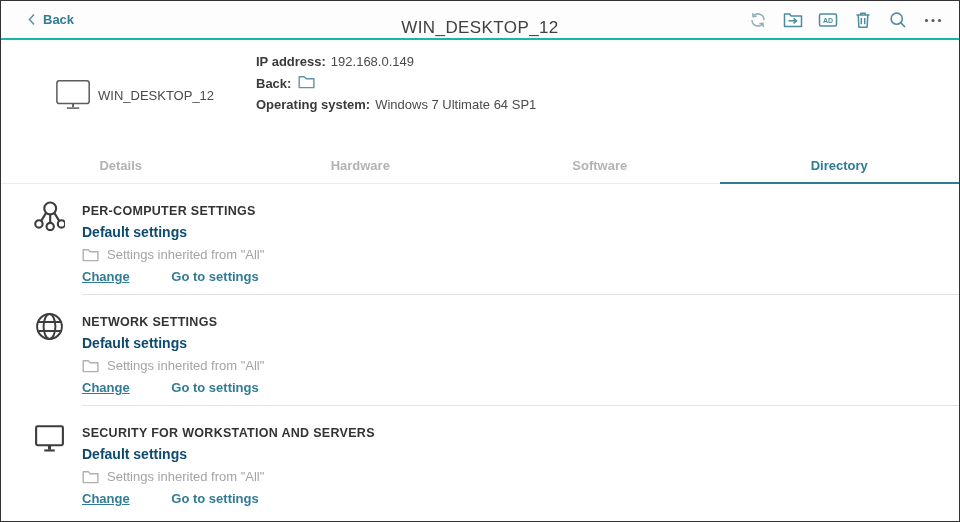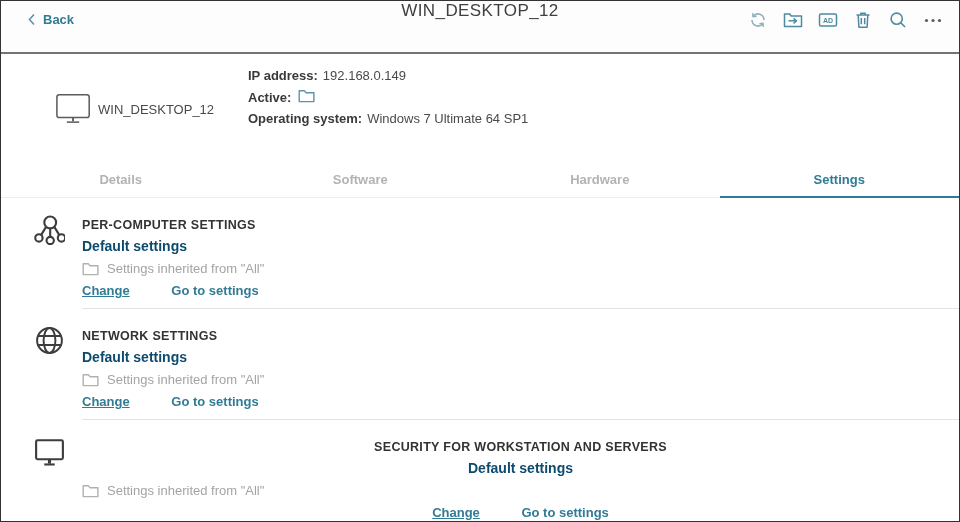--- a/index.html
+++ b/index.html
@@ -6,24 +6,24 @@
   html,body { width: 960px; height: 522px; }
   body {
     font-family: "Liberation Sans", sans-serif;
     background: #ffffff;
     border: 1px solid #333333;
     position: relative;
     overflow: hidden;
   }
   
   .header {
-    height: 53px;
+    height: 39px;
     background: #fdfdfd;
-    border-bottom: 2px solid #737373;
-    display: flex; align-items: flex-start;
+    border-bottom: 2px solid #14b8a6;
+    display: flex; align-items: flex-end;
     position: relative;
   }
   .back {
     position: absolute; left: 26px; top: 0; height: 37px;
     display: flex; align-items: center; gap: 6px;
     color: #317b94; font-size: 13px; font-weight: bold; cursor: pointer;
   }
   .page-title {
     flex: 1; text-align: center;
     font-size: 17px; color: #3f3f3f; letter-spacing: .4px;
@@ -34,39 +34,39 @@
   }
   .hicon { width: 20px; height: 20px; cursor: pointer; display: block; }
   .hicon svg { display: block; }
   
   .info { position: relative; height: 107px; }
   .device-icon { position: absolute; left: 54px; top: 38px; }
   .device-name {
     position: absolute; left: 97px; top: 48px;
     font-size: 13px; color: #4a4a4a;
   }
-  .fields { position: absolute; left: 247px; top: 11px; }
+  .fields { position: absolute; left: 255px; top: 11px; }
   .frow { height: 21.4px; font-size: 13px; color: #4a4a4a; display: flex; align-items: center; }
   .frow b { color: #3a3a3a; margin-right: 5px; white-space: pre; }
   .frow .flink { color: #317b94; font-weight: bold; text-decoration: none; cursor: pointer; }
   .frow .gfolder { margin: 0 7px 0 2px; display: inline-block; }
   
   .tabs { position: relative; display: flex; height: 37px; border-bottom: 1px solid #ececec; justify-content: flex-end; }
   .tab {
     width: 25%; text-align: center; line-height: 37px;
     font-size: 13px; font-weight: bold; color: #b3b3b3; cursor: pointer;
   }
   .tab.active { color: #2e7b95; }
   .tab-underline {
     position: absolute; left: 75%; width: 25%; height: 2px; bottom: -1px;
     background: #2e7b95;
   }
   
   .section { position: relative; padding: 21px 0 0 81px; height: 111px; }
-  .section.last { height: 112px; text-align: center; }
+  .section.last { height: 112px; }
   .sicon { position: absolute; left: 33px; top: 16px; }
   .stitle {
     font-size: 12.5px; font-weight: bold; color: #333333;
     letter-spacing: .3px; line-height: 13px; margin-bottom: 8px;
   }
   .ssub { font-size: 14px; font-weight: bold; color: #0c4a6e; line-height: 13px; margin-bottom: 8px; }
   .sinherit {
     display: flex; align-items: center; gap: 8px;
     color: #a4a4a4; font-size: 13px; line-height: 15px; margin-bottom: 7px;
   }
@@ -141,39 +141,39 @@
     </svg>
   </span>
   <span class="device-name">WIN_DESKTOP_12</span>
 
   <div class="fields">
     <div class="frow">
       <b>IP address:</b>
       <span>192.168.0.149</span>
     </div>
     <div class="frow">
-      <b>Active:</b>
+      <b>Back:</b>
       <span class="gfolder">
         <svg width="17" height="14" viewBox="0 0 17 14" fill="none" stroke="#5d94a8" stroke-width="1.4" stroke-linejoin="round">
           <path d="M1.2 12.6 V1.8 h5.3 l1.4 1.9 h8 v8.9 z"></path>
         </svg>
       </span>
     </div>
     <div class="frow">
       <b>Operating system:</b>
       <span>Windows 7 Ultimate 64 SP1</span>
     </div>
   </div>
 </div>
 
 <div class="tabs">
   <div class="tab">Details</div>
+  <div class="tab">Hardware</div>
   <div class="tab">Software</div>
-  <div class="tab">Hardware</div>
-  <div class="tab active">Settings</div>
+  <div class="tab active">Directory</div>
   <div class="tab-underline"></div>
 </div>
 
 <div class="section">
   <span class="sicon">
     <svg width="31" height="31" viewBox="0 0 22 22" fill="none" stroke="#3d3d3d" stroke-width="1.5">
       <circle cx="11.5" cy="6" r="4.2"></circle>
       <circle cx="3.5" cy="17" r="2.6"></circle>
       <circle cx="11.5" cy="18.8" r="2.6"></circle>
       <circle cx="19.5" cy="17" r="2.6"></circle>

